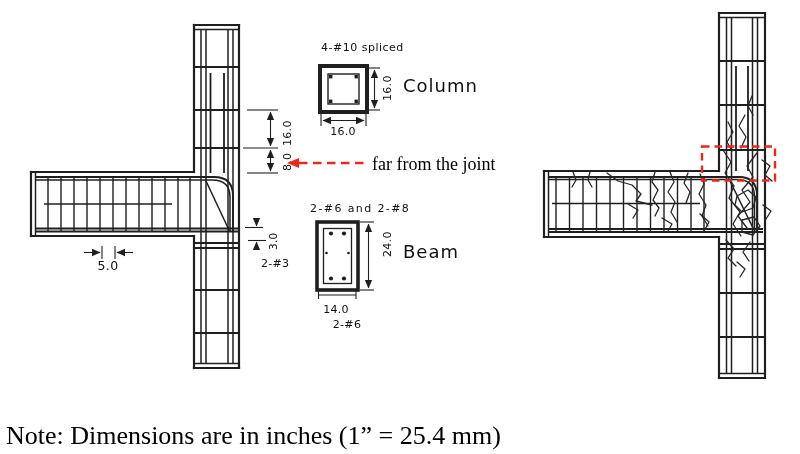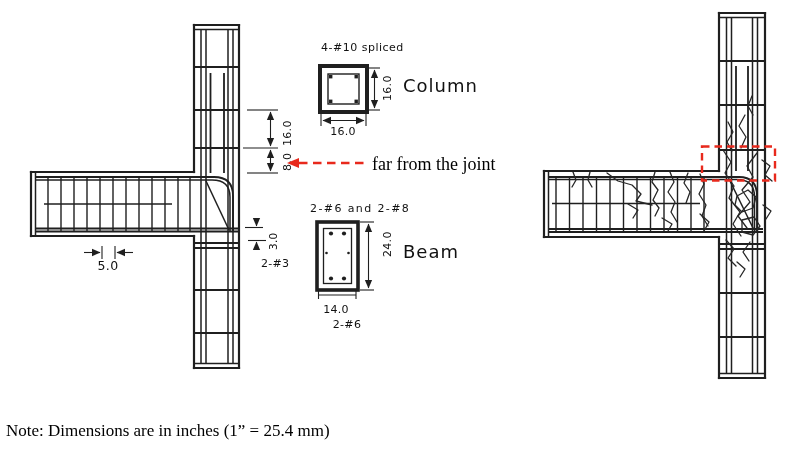--- a/index.html
+++ b/index.html
@@ -13,21 +13,21 @@
   .t   {stroke:#1f1f1f;fill:none;stroke-width:2;}
   .s   {stroke:#1f1f1f;fill:none;stroke-width:1.4;}
   .d   {stroke:#1f1f1f;fill:none;stroke-width:1.1;}
   .crack{stroke:#262626;fill:none;stroke-width:1.3;stroke-linejoin:round;stroke-linecap:round;}
   .lbl {font-family:"DejaVu Sans",sans-serif;font-size:11px;fill:#111;letter-spacing:0.5px;}
   .lblw{font-family:"DejaVu Sans",sans-serif;font-size:11px;fill:#111;letter-spacing:1.4px;}
   .dim {font-family:"DejaVu Sans",sans-serif;font-size:11px;fill:#111;letter-spacing:0.3px;}
   .big {font-family:"DejaVu Sans",sans-serif;font-size:18px;fill:#111;letter-spacing:1px;}
   .ser {font-family:"Liberation Serif","DejaVu Serif",serif;font-size:18px;fill:#000;}
   .note{position:absolute;left:6px;top:421px;width:600px;
-        font-family:"Liberation Serif","DejaVu Serif",serif;font-size:17px;color:#000;}
+        font-family:"Liberation Serif","DejaVu Serif",serif;font-size:26px;color:#000;}
   .red {stroke:#e8291c;fill:none;}
 </style>
 </head>
 <body>
 
 <div class="page">
 <svg width="800" height="454" viewBox="0 0 800 454">
   <defs>
     <marker id="arr" orient="auto-start-reverse" markerUnits="userSpaceOnUse" markerWidth="9" markerHeight="9" refX="7.5" refY="4" viewBox="0 0 8 8">
       <path d="M0,0.6 L8,4 L0,7.4 Z" fill="#1f1f1f"></path>

